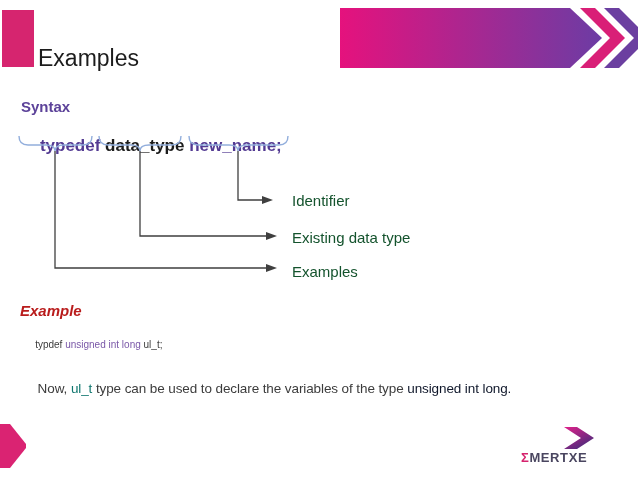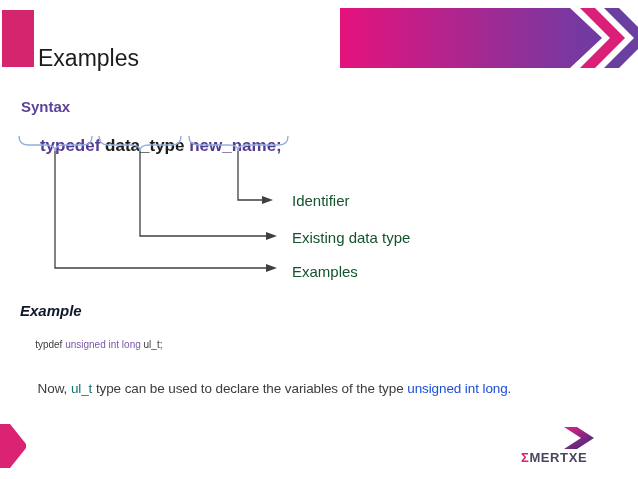--- a/index.html
+++ b/index.html
@@ -82,28 +82,28 @@
       <polygon points="262,196 273,200 262,204" fill="#3F3F3F"></polygon>
       <polygon points="266,232 277,236 266,240" fill="#3F3F3F"></polygon>
       <polygon points="266,264 277,268 266,272" fill="#3F3F3F"></polygon>
     </g>
   </svg>
 
   <div class="abs anno-label anno-identifier">Identifier</div>
   <div class="abs anno-label anno-existing">Existing data type</div>
   <div class="abs anno-label anno-keyword">Examples</div>
 
-  <div class="abs example-heading" style="color: #0f172a;">Example</div>
+  <div class="abs example-heading" style="color: #b91c1c;">Example</div>
 
   <div class="abs example-code">
     <span>typdef </span><span style="color: rgb(122, 88, 168);">unsigned int long</span><span> ul_t;</span>
   </div>
 
   <div class="abs example-note">
-    <span>Now, </span><span style="color: #0f766e;">ul_t</span><span> type can be used to declare the variables of the type </span><span style="color: #1d4ed8;">unsigned int long.</span>
+    <span>Now, </span><span style="color: #0f766e;">ul_t</span><span> type can be used to declare the variables of the type </span><span style="color: #0f172a;">unsigned int long.</span>
   </div>
 
   <svg class="abs corner-svg" width="28" height="48" viewBox="0 0 28 48">
     <polygon points="0,2 10,2 26,22 26,26 10,46 0,46" fill="#DA2372"></polygon>
   </svg>
 
   <div class="abs logo-wrap">
     <svg class="logo-chevron-svg" width="40" height="24" viewBox="0 0 40 24">
       <defs>
         <linearGradient id="logoGrad" x1="0" y1="0" x2="0.7" y2="1">

